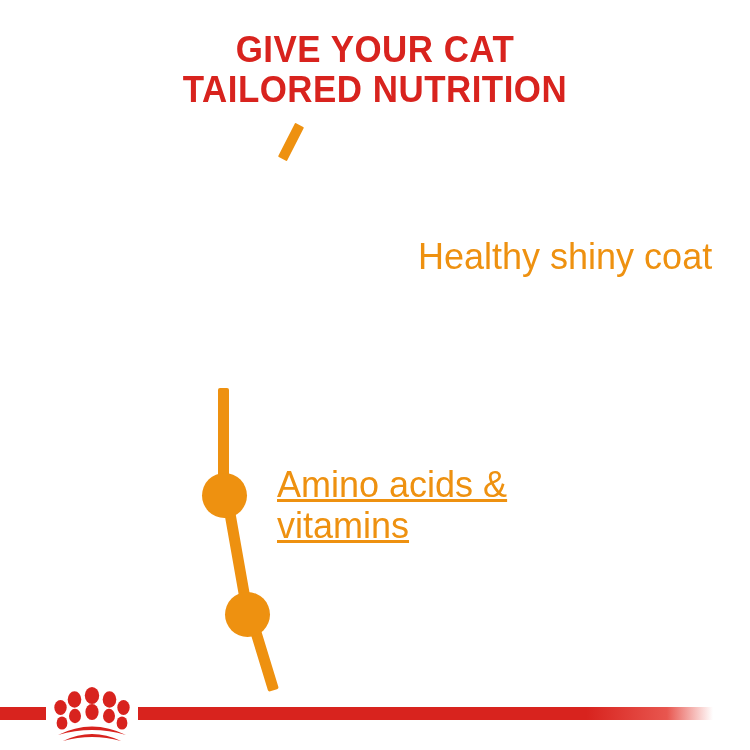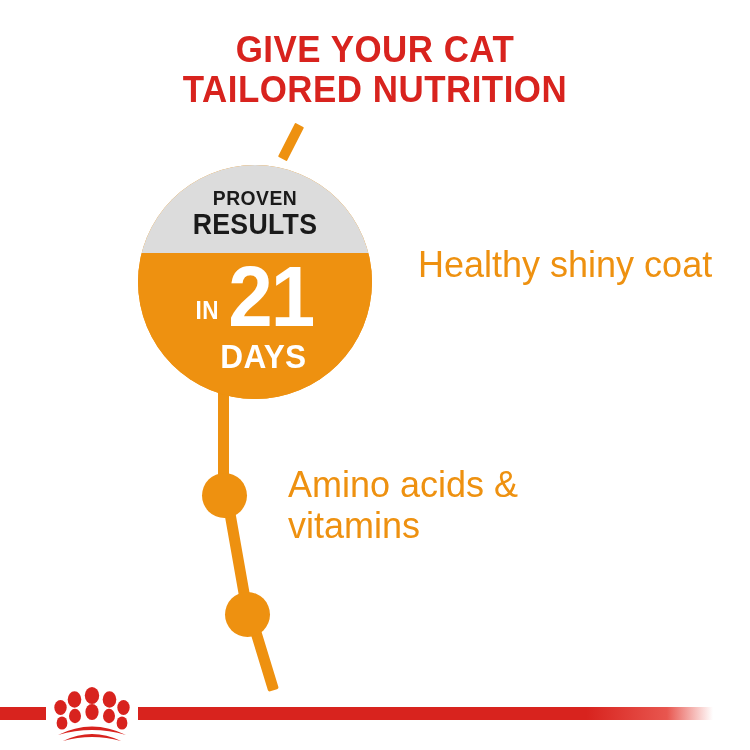--- a/index.html
+++ b/index.html
@@ -198,22 +198,22 @@
 
   
   .benefit {
     position: absolute;
     color: #EE9110;
     font-size: 36px;
     line-height: 41px;
     font-weight: normal;
     font-family: "Liberation Sans", sans-serif;
   }
-  #benefit-0 { left: 418px; top: 236px; width: 300px; }
-  #benefit-1 { left: 288px; top: 456px; width: 330px; }
+  #benefit-0 { left: 418px; top: 228px; width: 300px; }
+  #benefit-1 { left: 277px; top: 456px; width: 330px; text-decoration: underline; }
   #benefit-2 { left: 314px; top: 583px; width: 330px; }
 
   
   #footer {
     position: absolute;
     left: 0;
     top: 674px;
     width: 750px;
     height: 76px;
   }
@@ -252,31 +252,20 @@
   </div>
 
   <div id="top-dash"></div>
 
   <div class="connector-seg" id="conn-vert"></div>
   <div class="connector-seg" id="conn-diag1"></div>
   <div class="connector-seg" id="conn-diag2"></div>
   <div class="connector-dot" id="dot-1"></div>
   <div class="connector-dot" id="dot-2"></div>
 
-  <div id="badge">
-    <div id="badge-top"></div>
-    <div id="badge-bottom"></div>
-    <div id="badge-proven">PROVEN</div>
-    <div id="badge-results">RESULTS</div>
-    <div id="badge-midrow">
-      <span id="badge-in">IN</span>
-      <span id="badge-number">21</span>
-    </div>
-    <div id="badge-days">DAYS</div>
-  </div>
 
   <div class="benefit" id="benefit-0">Healthy shiny coat</div>
   <div class="benefit" id="benefit-1">Amino acids &amp; vitamins</div>
 
   <div id="footer">
     <div id="bar-left"></div>
     <div id="bar-right"></div>
     <svg id="crown" viewBox="0 0 88 60">
       <ellipse cx="44" cy="13.5" rx="7.2" ry="8.6" fill="#D8231E"></ellipse>
       <ellipse cx="26.5" cy="17.5" rx="6.8" ry="8.2" fill="#D8231E"></ellipse>

